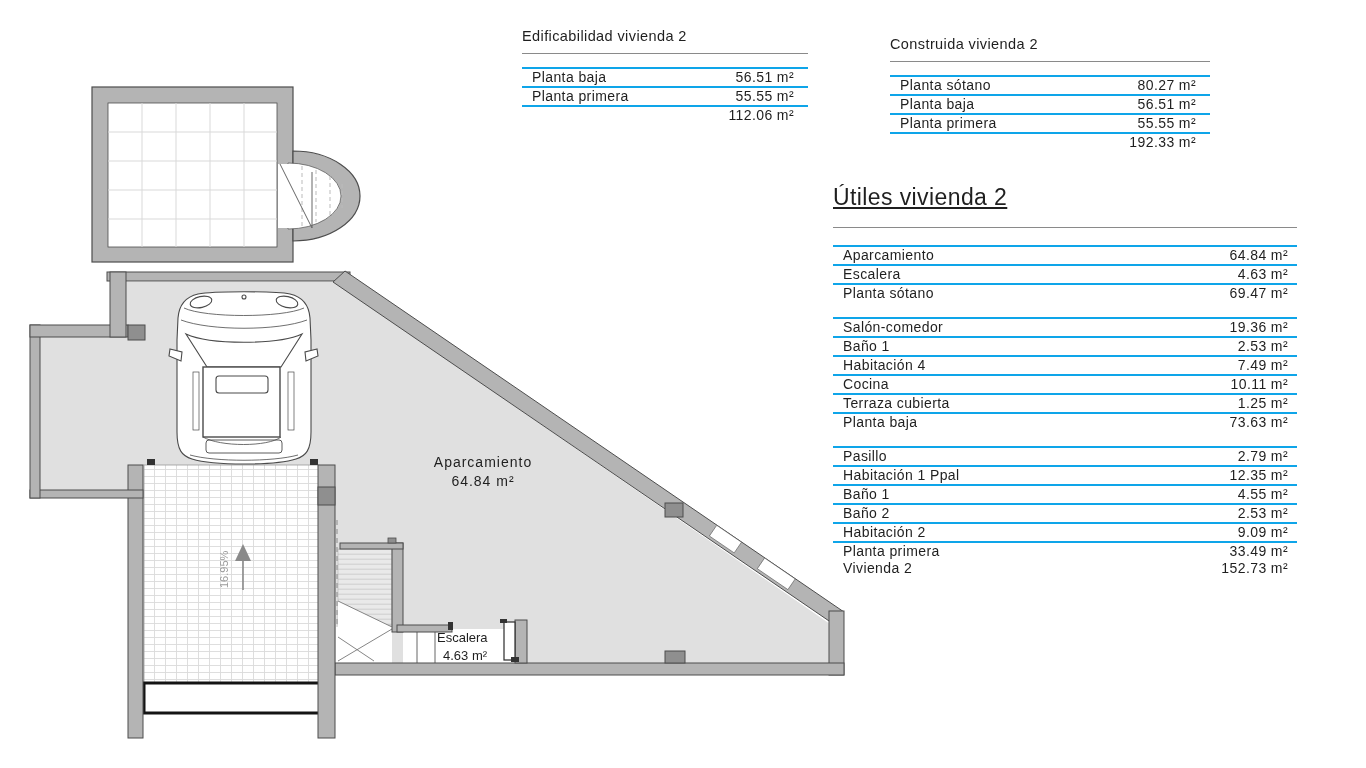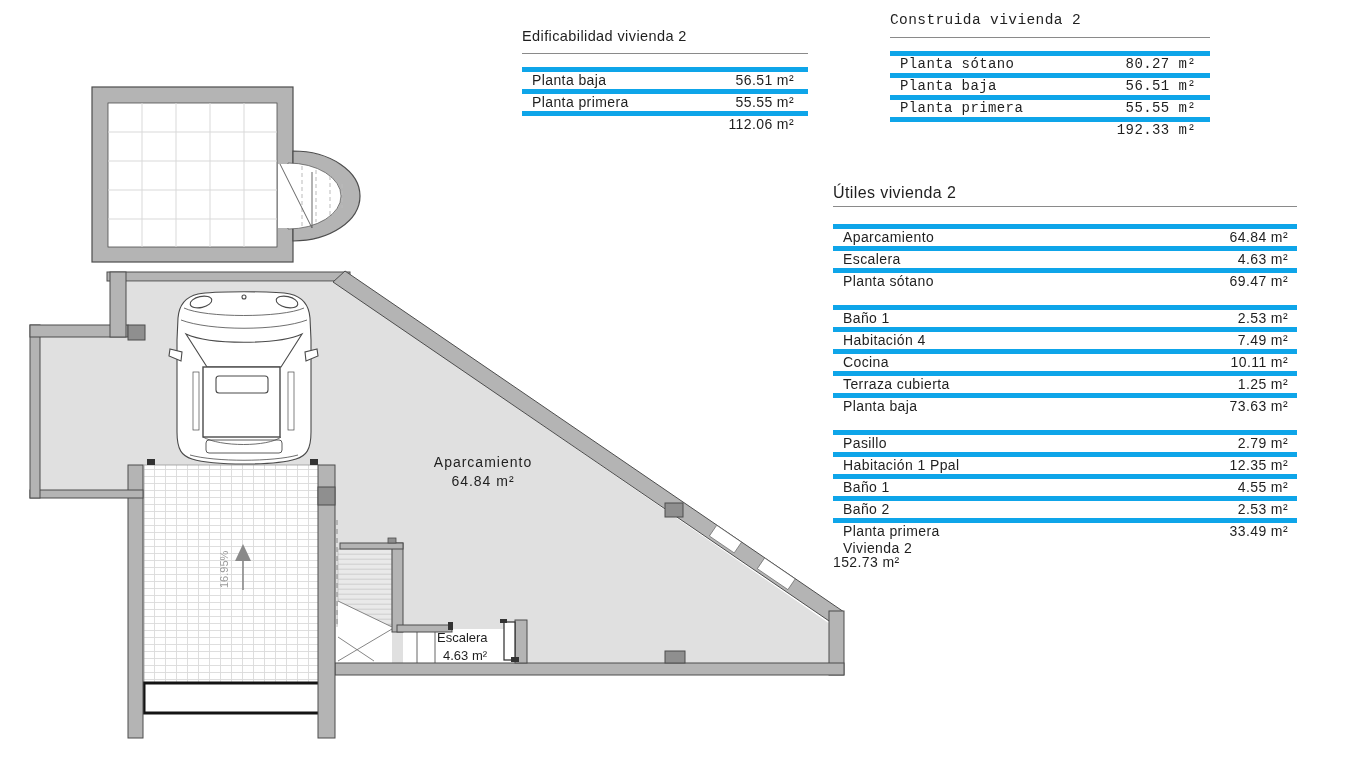--- a/index.html
+++ b/index.html
@@ -2,26 +2,26 @@
 <html><head>
 <meta charset="utf-8">
 <style>
   html,body{margin:0;padding:0;background:#fff;}
   body{width:1366px;height:768px;position:relative;overflow:hidden;
        font-family:"Liberation Sans",sans-serif;color:#1f1f1f;}
   #plan-svg{position:absolute;left:0;top:0;}
   .stable{position:absolute;font-size:14px;letter-spacing:.4px;}
   .t-title{font-size:14.5px;padding-bottom:9px;
            border-bottom:1px solid #8a8a8a;}
-  .t3 .t-title{font-size:16px;padding-bottom:4px;}
+  .t3 .t-title{font-size:23px;padding-bottom:16px;text-decoration:underline;}
   .t-body{margin-top:13px;}
   .t3 .t-body{margin-top:17px;}
-  .trow{display:flex;justify-content:space-between;border-top:5px solid #0ea5e9;
+  .trow{display:flex;justify-content:space-between;border-top:2px solid #0ea5e9;
         padding:1px 0 2px 0;line-height:14px;}
-  .trow.no-top{border-top:none;flex-direction:column;}
+  .trow.no-top{border-top:none;}
   .trow .lbl{padding-left:10px;}
   .trow .val{padding-right:14px;}
   .t3 .trow .val{padding-right:9px;}
   .t-group{margin-top:15px;}
   .t-group:first-child{margin-top:0;}
   svg text{font-family:"Liberation Sans",sans-serif;}
 </style>
 </head>
 <body>
 
@@ -179,21 +179,21 @@
       <span class="lbl">Planta primera</span>
       <span class="val">55.55 m²</span>
     </div>
     <div class="trow">
       <span class="lbl"></span>
       <span class="val">112.06 m²</span>
     </div>
   </div>
 </div>
 
-<div class="stable" style="left:890px;top:12px;width:320px;font-family:Liberation Mono, monospace;">
+<div class="stable" style="left:890px;top:36px;width:320px;">
   <div class="t-title">Construida vivienda 2</div>
   <div class="t-body">
     <div class="trow">
       <span class="lbl">Planta sótano</span>
       <span class="val">80.27 m²</span>
     </div>
     <div class="trow">
       <span class="lbl">Planta baja</span>
       <span class="val">56.51 m²</span>
     </div>
@@ -220,20 +220,24 @@
         <span class="lbl">Escalera</span>
         <span class="val">4.63 m²</span>
       </div>
       <div class="trow">
         <span class="lbl">Planta sótano</span>
         <span class="val">69.47 m²</span>
       </div>
     </div>
     <div class="t-group">
       <div class="trow">
+        <span class="lbl">Salón-comedor</span>
+        <span class="val">19.36 m²</span>
+      </div>
+      <div class="trow">
         <span class="lbl">Baño 1</span>
         <span class="val">2.53 m²</span>
       </div>
       <div class="trow">
         <span class="lbl">Habitación 4</span>
         <span class="val">7.49 m²</span>
       </div>
       <div class="trow">
         <span class="lbl">Cocina</span>
         <span class="val">10.11 m²</span>
@@ -256,20 +260,24 @@
         <span class="lbl">Habitación 1 Ppal</span>
         <span class="val">12.35 m²</span>
       </div>
       <div class="trow">
         <span class="lbl">Baño 1</span>
         <span class="val">4.55 m²</span>
       </div>
       <div class="trow">
         <span class="lbl">Baño 2</span>
         <span class="val">2.53 m²</span>
+      </div>
+      <div class="trow">
+        <span class="lbl">Habitación 2</span>
+        <span class="val">9.09 m²</span>
       </div>
       <div class="trow">
         <span class="lbl">Planta primera</span>
         <span class="val">33.49 m²</span>
       </div>
       <div class="trow no-top">
         <span class="lbl">Vivienda 2</span>
         <span class="val">152.73 m²</span>
       </div>
     </div>

